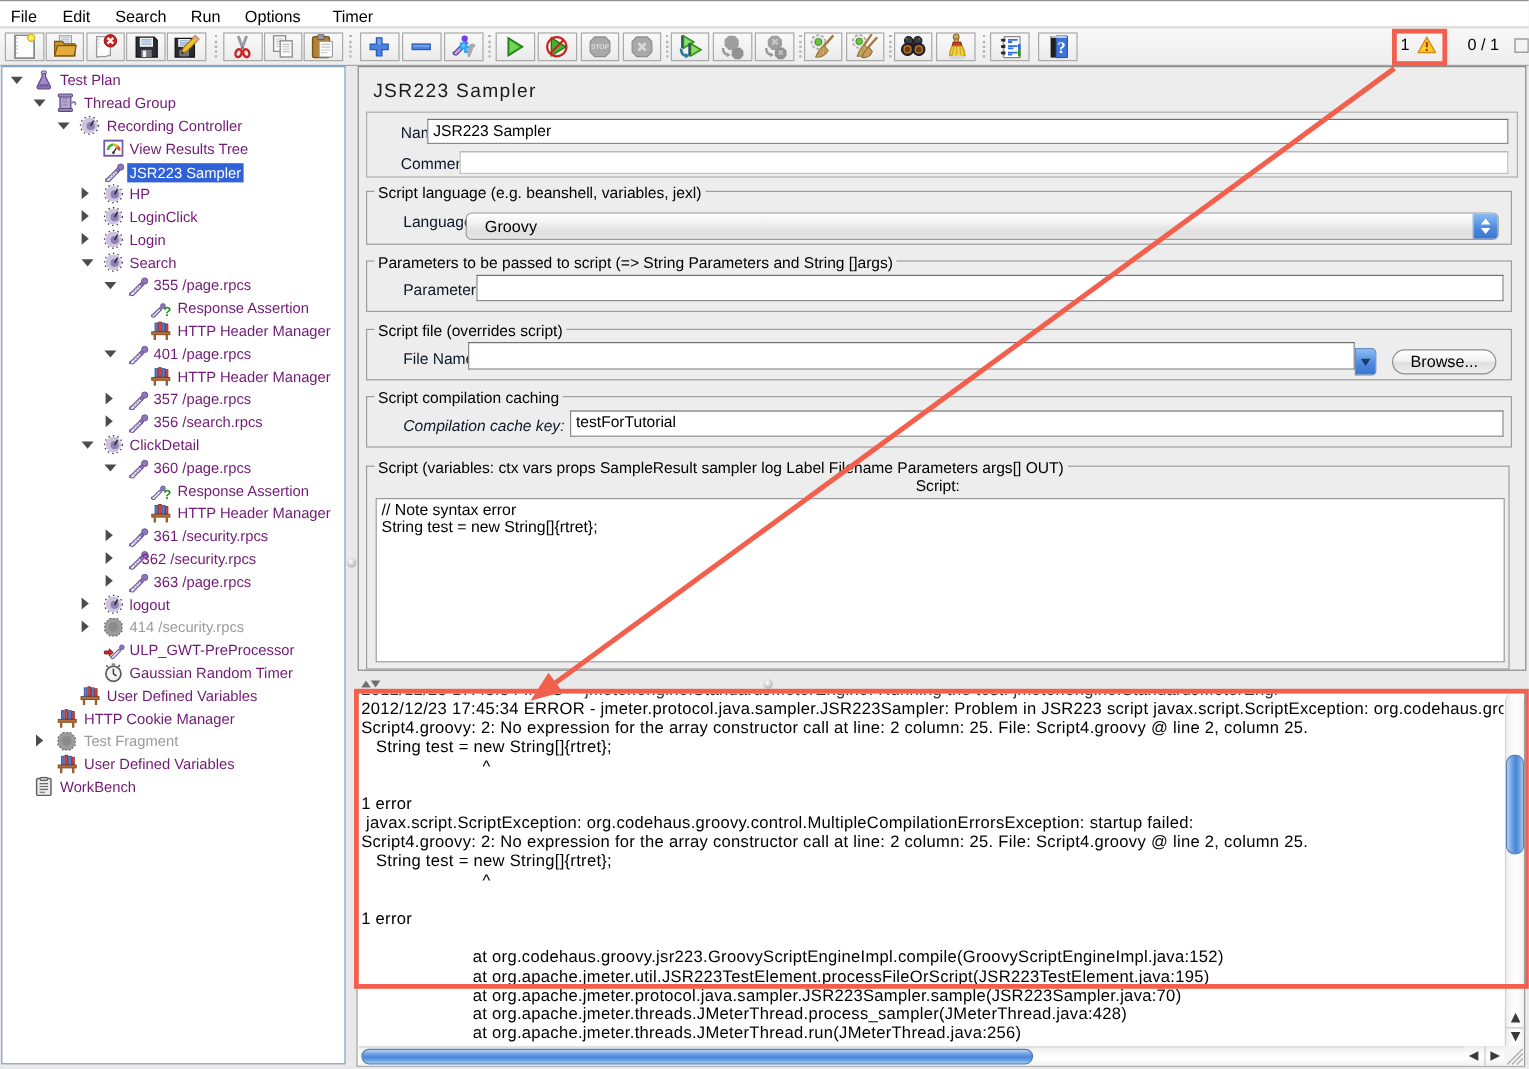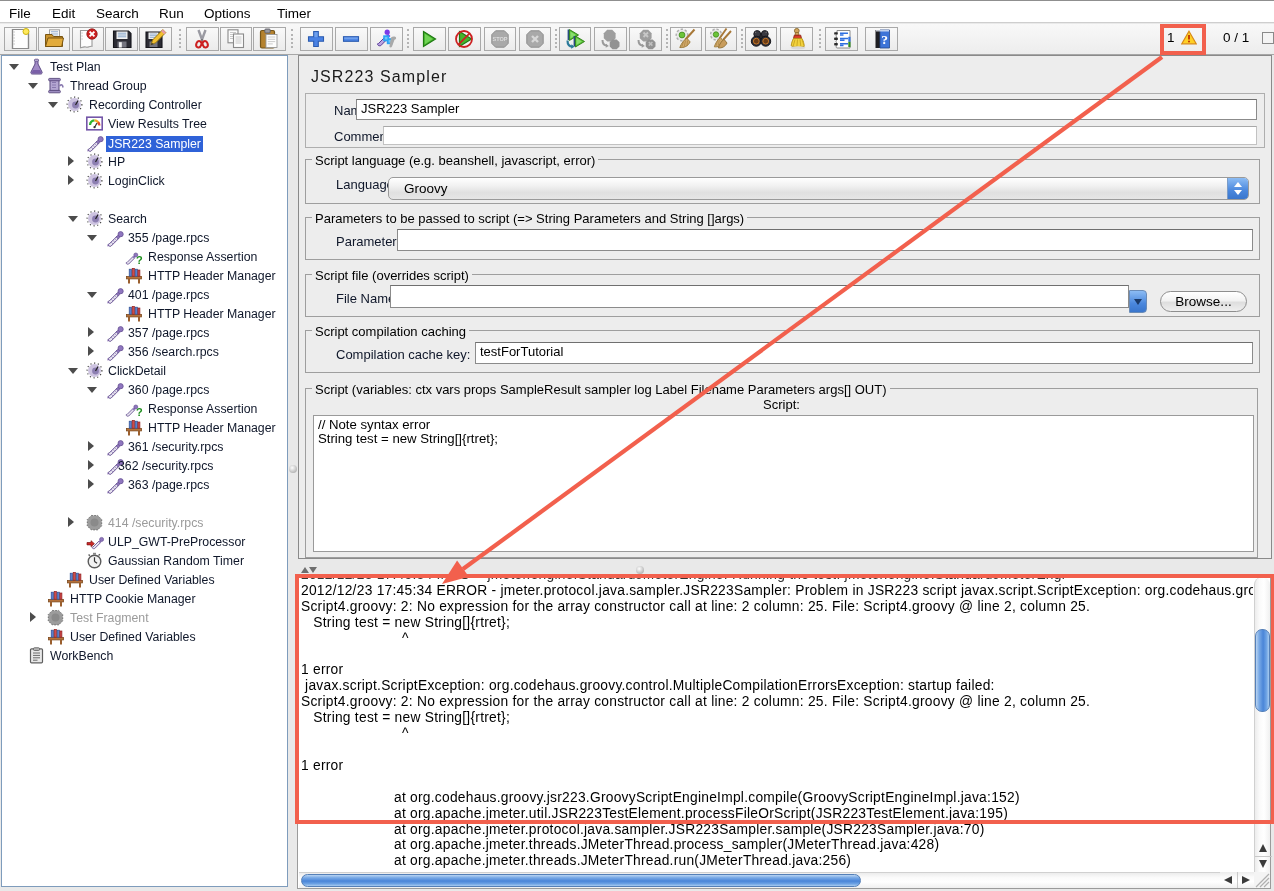--- a/index.html
+++ b/index.html
@@ -10,21 +10,21 @@
 .mitem { position:absolute; top:4.5px; font-size:13.5px; color:#000; }
 #toolbar { position:absolute; left:0; top:24px; width:1274px; height:31px; background:linear-gradient(#f8f8f8,#ededed); border-bottom:1px solid #a6a6a6; }
 .tbtn { position:absolute; top:3px; width:32.5px; height:24px; background:linear-gradient(#f9f9f9,#ebebeb); border:1px solid #a9a9a9; display:flex; align-items:center; justify-content:center; }
 .tbtn svg { transform:scale(1.0); }
 .tsep { position:absolute; top:5px; height:19px; width:0; border-left:2px dotted #b4b4b4; }
 
 #tree { position:absolute; left:1px; top:55px; width:287px; height:832px; background:#fff; border:1px solid #7e9cbc; }
 .trow { position:absolute; left:0; width:285px; height:19px; font-size:12.3px; }
 .tri { position:absolute; width:0; height:0; }
 .ticon { position:absolute; top:1px; }
-.tlabel { position:absolute; top:2.5px; white-space:nowrap; color:#0f172a; }
+.tlabel { position:absolute; top:2.5px; white-space:nowrap; color:#701a75; }
 .tsel { background:#2f62d8; color:#fff !important; padding:1px 2px 1.5px; margin-left:-2px; }
 
 #cfg { position:absolute; left:298px; top:55px; width:974px; height:504px; background:#ededed; border:1px solid #8a8a8a; }
 .glabel { position:absolute; font-size:13px; color:#0f172a; white-space:nowrap;margin-left:24px; }
 .gbox { position:absolute; border:1px solid #9e9e9e; }
 .gtitle { position:absolute; top:-7px; left:6px; background:#ededed; padding:0 3px; font-size:13px; white-space:nowrap; }
 .tfield { position:absolute; background:#fff; border:1px solid #8b8b8b; border-top-color:#6f6f6f; font-size:13px; line-height:18px; padding-left:4px; white-space:nowrap; }
 
 #logbox { position:absolute; left:297px; top:575px; width:974px; height:314px; background:#fff; border:1px solid #9b9b9b; }
 #logtext { position:absolute; left:3px; top:2px; width:952px; height:292px; overflow:hidden; font-size:13.8px; letter-spacing:0.25px; line-height:15.9px; white-space:nowrap; color:#000; }
@@ -336,20 +336,30 @@
 <div class="trow" style="top:115px">
         <span class="tri" style="left:66px;top:4px;border-left:6px solid #4c4c4c;border-top:5px solid transparent;border-bottom:5px solid transparent;"></span>
         <span class="ticon" style="left:84px"><svg width="17" height="17" viewBox="0 0 17 17">
             <circle cx="8.5" cy="8.5" r="6.5" fill="#cdc3e0"></circle>
             <circle cx="8.5" cy="8.5" r="7.4" fill="none" stroke="#3a3a3a" stroke-width="1.1" stroke-dasharray="1.2 2.6"></circle>
             <circle cx="9.5" cy="9" r="3.4" fill="#8d7fb2"></circle>
             <path d="M9.5 9 12 4.6" stroke="#222" stroke-width="1.2"></path>
           </svg></span>
         <span class="tlabel" style="left:106px">LoginClick</span>
       </div>
+<div class="trow" style="top:134px">
+        <span class="tri" style="left:66px;top:4px;border-left:6px solid #4c4c4c;border-top:5px solid transparent;border-bottom:5px solid transparent;"></span>
+        <span class="ticon" style="left:84px"><svg width="17" height="17" viewBox="0 0 17 17">
+            <circle cx="8.5" cy="8.5" r="6.5" fill="#cdc3e0"></circle>
+            <circle cx="8.5" cy="8.5" r="7.4" fill="none" stroke="#3a3a3a" stroke-width="1.1" stroke-dasharray="1.2 2.6"></circle>
+            <circle cx="9.5" cy="9" r="3.4" fill="#8d7fb2"></circle>
+            <path d="M9.5 9 12 4.6" stroke="#222" stroke-width="1.2"></path>
+          </svg></span>
+        <span class="tlabel" style="left:106px">Login</span>
+      </div>
 <div class="trow" style="top:153px">
         <span class="tri" style="left:66px;top:7px;border-top:6px solid #4c4c4c;border-left:5px solid transparent;border-right:5px solid transparent;"></span>
         <span class="ticon" style="left:84px"><svg width="17" height="17" viewBox="0 0 17 17">
             <circle cx="8.5" cy="8.5" r="6.5" fill="#cdc3e0"></circle>
             <circle cx="8.5" cy="8.5" r="7.4" fill="none" stroke="#3a3a3a" stroke-width="1.1" stroke-dasharray="1.2 2.6"></circle>
             <circle cx="9.5" cy="9" r="3.4" fill="#8d7fb2"></circle>
             <path d="M9.5 9 12 4.6" stroke="#222" stroke-width="1.2"></path>
           </svg></span>
         <span class="tlabel" style="left:106px">Search</span>
       </div>
@@ -495,20 +505,30 @@
         <span class="tri" style="left:86px;top:4px;border-left:6px solid #4c4c4c;border-top:5px solid transparent;border-bottom:5px solid transparent;"></span>
         <span class="ticon" style="left:104px"><svg width="18" height="18" viewBox="0 0 18 18">
             <path d="M3 15.2 11.2 7l2 2-8.2 8.2c-.8.3-2.3-.1-2.6-.6-.4-.5-.6-1.8.6-1.4z" fill="#e8e4f0" stroke="#6a5694" stroke-width="1"></path>
             <path d="M10.2 8 12 9.8 14.6 7.2 12.8 5.4z" fill="#8f76bf" stroke="#6a5694" stroke-width="0.8"></path>
             <circle cx="14.6" cy="5.2" r="2.6" fill="#8f76bf" stroke="#6a5694" stroke-width="0.8"></circle>
             <path d="M2.6 15.6c-1 .4-1.6 1.6-1 2l1.8-1.2z" fill="#7a5fa8"></path>
             <path d="M5 13l2 2M6.8 11.2l2 2M8.6 9.4l2 2" stroke="#9c8cc0" stroke-width="0.9"></path>
           </svg></span>
         <span class="tlabel" style="left:126px">363 /page.rpcs</span>
       </div>
+<div class="trow" style="top:438px">
+        <span class="tri" style="left:66px;top:4px;border-left:6px solid #4c4c4c;border-top:5px solid transparent;border-bottom:5px solid transparent;"></span>
+        <span class="ticon" style="left:84px"><svg width="17" height="17" viewBox="0 0 17 17">
+            <circle cx="8.5" cy="8.5" r="6.5" fill="#cdc3e0"></circle>
+            <circle cx="8.5" cy="8.5" r="7.4" fill="none" stroke="#3a3a3a" stroke-width="1.1" stroke-dasharray="1.2 2.6"></circle>
+            <circle cx="9.5" cy="9" r="3.4" fill="#8d7fb2"></circle>
+            <path d="M9.5 9 12 4.6" stroke="#222" stroke-width="1.2"></path>
+          </svg></span>
+        <span class="tlabel" style="left:106px">logout</span>
+      </div>
 <div class="trow" style="top:457px">
         <span class="tri" style="left:66px;top:4px;border-left:6px solid #4c4c4c;border-top:5px solid transparent;border-bottom:5px solid transparent;"></span>
         <span class="ticon" style="left:84px"><svg width="17" height="17" viewBox="0 0 17 17">
             <path d="M5.3 1.5h6.4l4 4v6.4l-4 4H5.3l-4-4V5.5z" fill="#9c9c9c" stroke="#6f6f6f" stroke-width="1" stroke-dasharray="1.5 1.5"></path>
             <circle cx="8.5" cy="8.5" r="4" fill="#8a8a8a"></circle>
           </svg></span>
         <span class="tlabel" style="left:106px;color:#9b9b9b">414 /security.rpcs</span>
       </div>
 <div class="trow" style="top:476px">
         <span class="ticon" style="left:84px"><svg width="18" height="18" viewBox="0 0 18 18">
@@ -581,21 +601,21 @@
 <div class="abs" style="left:289px;top:465px;width:8px;height:8px;border-radius:50%;background:radial-gradient(circle at 40% 35%,#fdfdfd,#b9b9b9 70%,#9a9a9a);"></div>
 <div id="cfg">
 <div class="abs" style="left:12px;top:12px;font-size:16px;letter-spacing:1.1px;color:#1a1a1a;">JSR223 Sampler</div>
 <div class="gbox" style="left:6px;top:37px;width:960px;height:55px;border-color:#aeaeae;">
 <span class="glabel" style="left:4px;top:9px;">Name:</span>
 <div class="tfield" style="left:50px;top:5px;width:901px;height:21px;">JSR223 Sampler</div>
 <span class="glabel" style="left:4px;top:35px;">Comments:</span>
 <div class="tfield" style="left:77px;top:32px;width:874px;height:19px;border-color:#c2c2c2;border-top-color:#a8a8a8;"></div>
 </div>
 <div class="gbox" style="left:6px;top:103px;width:955px;height:45px;">
-<span class="gtitle">Script language (e.g. beanshell, javascript, error)</span>
+<span class="gtitle">Script language (e.g. beanshell, variables, jexl)</span>
 <span class="glabel" style="left:6px;top:17px;text-align:center;">Language:</span>
 <div class="abs" style="left:82px;top:17px;width:861px;height:23px;border:1px solid #9a9a9a;border-radius:5px;background:linear-gradient(#ffffff,#f2f2f2 35%,#e0e0e0 70%,#e6e6e6);box-shadow:inset 0 1px 0 #fff;">
 <span style="position:absolute;left:15px;top:3px;font-size:13.5px;">Groovy</span>
 <div style="position:absolute;right:0;top:0;width:21px;height:21px;border-radius:0 4px 4px 0;background:linear-gradient(#8cbcf4,#4a87dd 60%,#3a76cc);border-left:1px solid #7a9cc8;">
 <span class="arrow" style="left:5.5px;top:4px;border-left:4.5px solid transparent;border-right:4.5px solid transparent;border-bottom:5px solid #fff;"></span>
 <span class="arrow" style="left:5.5px;top:12px;border-left:4.5px solid transparent;border-right:4.5px solid transparent;border-top:5px solid #fff;"></span>
 </div>
         </div>
 </div>
 <div class="gbox" style="left:6px;top:161px;width:955px;height:43px;">
@@ -607,21 +627,21 @@
 <span class="gtitle">Script file (overrides script)</span>
 <span class="glabel" style="left:6px;top:16px;">File Name:</span>
 <div class="tfield" style="left:84px;top:10px;width:739px;height:23px;"></div>
 <div class="abs" style="left:823px;top:15px;width:18px;height:23px;border-radius:0 4px 4px 0;background:linear-gradient(#8cbcf4,#4a87dd 60%,#3a76cc);border:1px solid #6a8cb8;">
 <span class="arrow" style="left:3.5px;top:8px;border-left:4.5px solid transparent;border-right:4.5px solid transparent;border-top:6px solid #1a3a6a;"></span>
         </div>
 <div class="abs" style="left:854px;top:16px;width:87px;height:21px;border-radius:11px;border:1px solid #8e8e8e;background:linear-gradient(#ffffff,#f2f2f2 45%,#dedede 55%,#efefef);text-align:center;font-size:13.5px;line-height:20px;">Browse...</div>
 </div>
 <div class="gbox" style="left:6px;top:274px;width:955px;height:43px;">
 <span class="gtitle">Script compilation caching</span>
-<span class="glabel" style="left:6px;top:16px;">Compilation cache key:</span>
+<span class="glabel" style="left:6px;top:16px;font-style:italic;">Compilation cache key:</span>
 <div class="tfield" style="left:169px;top:11px;width:778px;height:22px;">testForTutorial</div>
 </div>
 <div class="gbox" style="left:6px;top:332px;width:953px;height:170px;">
 <span class="gtitle">Script (variables: ctx vars props SampleResult sampler log Label Filename Parameters args[] OUT)</span>
 <div class="abs" style="left:0;width:100%;top:8px;text-align:center;font-size:13px;">Script:</div>
 <div class="abs" style="left:7px;top:26px;width:941px;height:137px;background:#fff;border:1px solid #9a9a9a;font-size:13.2px;line-height:13.8px;padding:2px 0 0 4px;">// Note syntax error<br>String test = new String[]{rtret};</div>
 </div>
 </div>
 <span class="arrow" style="left:301px;top:567px;border-left:4.5px solid transparent;border-right:4.5px solid transparent;border-bottom:6px solid #6e6e6e;"></span>
 <span class="arrow" style="left:309px;top:567px;border-left:4.5px solid transparent;border-right:4.5px solid transparent;border-top:6px solid #6e6e6e;"></span>

